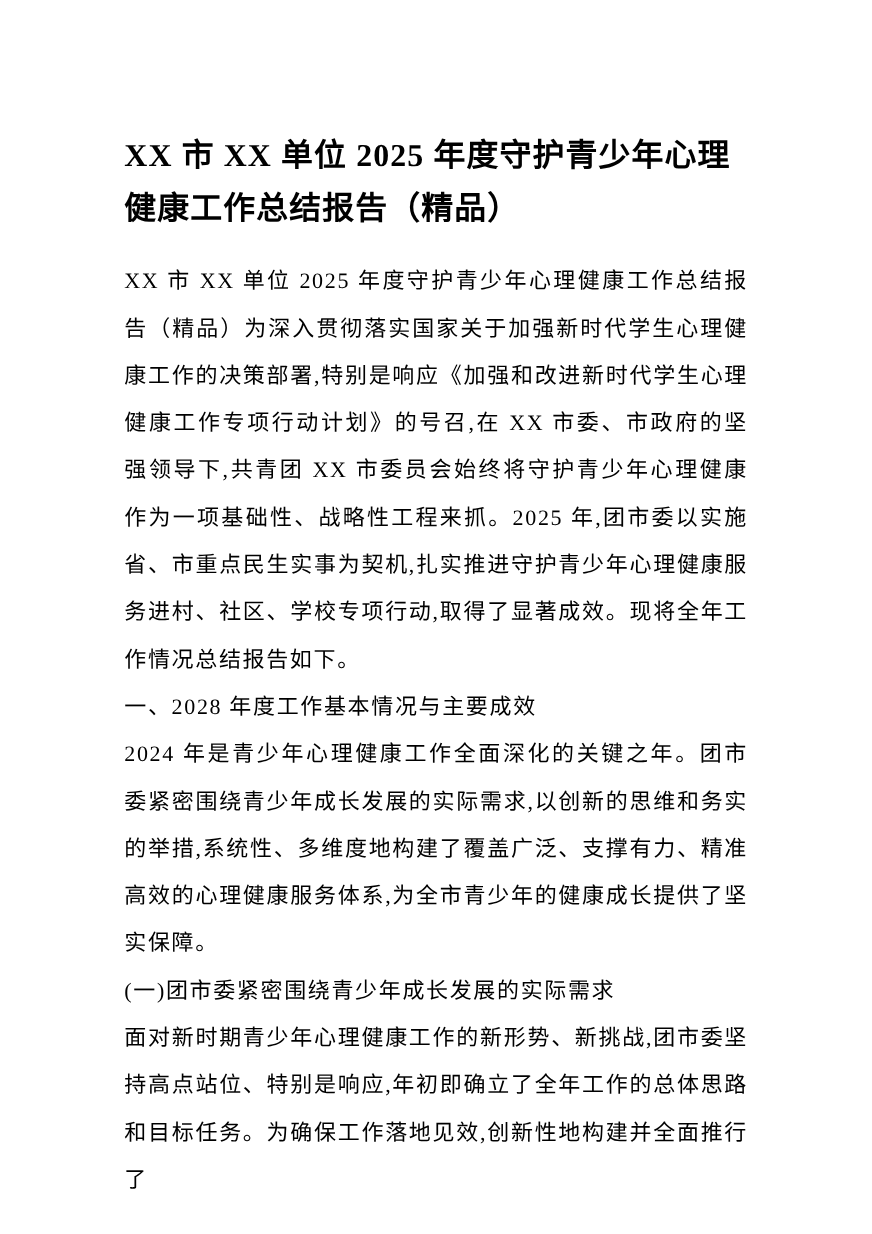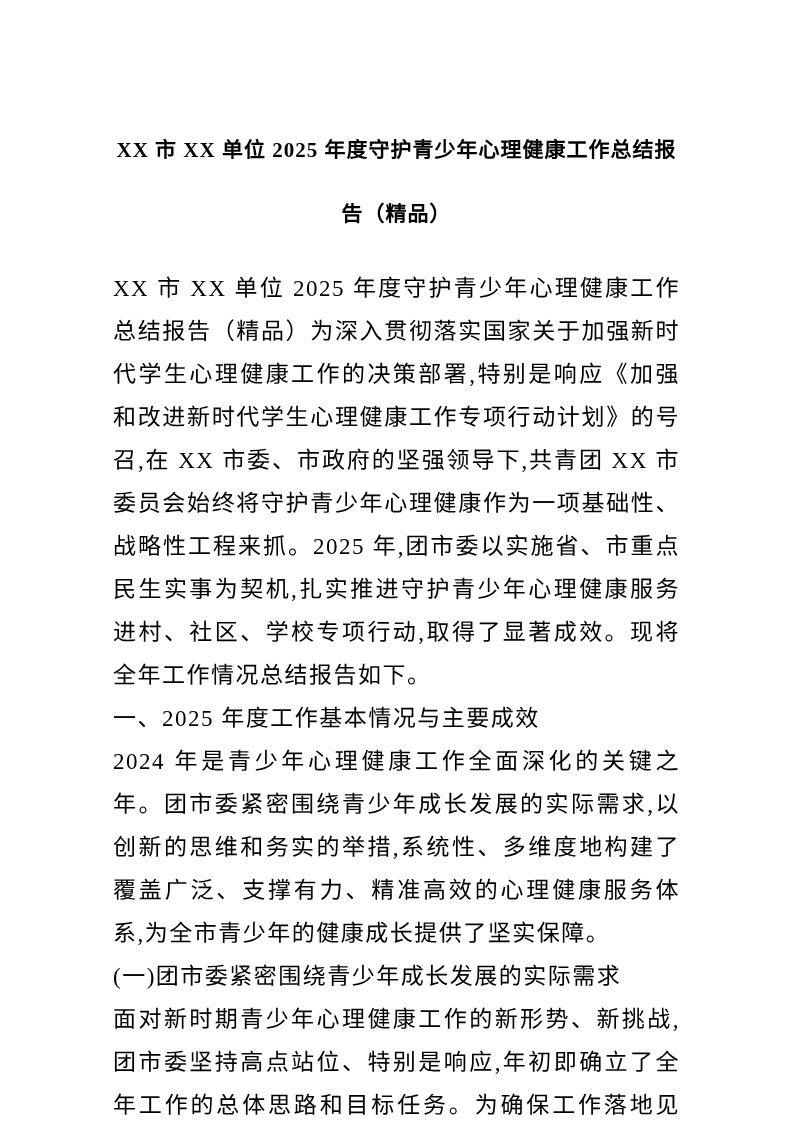--- a/index.html
+++ b/index.html
@@ -17,46 +17,45 @@
     overflow: hidden;
     box-sizing: border-box;
   }
   .content {
     position: absolute;
     left: 113px;
     top: 118px;
     width: 567px;
   }
   .doc-title {
-    font-size: 21px;
+    font-size: 29px;
     font-weight: 700;
-    line-height: 64px;
-    text-align: center;
+    line-height: 48px;
     letter-spacing: 1px;
     margin: 0 0 21px 0;
     word-break: break-all;
   }
   .doc-body p {
-    font-size: 23px;
+    font-size: 20px;
     line-height: 43px;
     margin: 0;
     text-align: justify;
     text-align-last: left;
     text-justify: inter-character;
     letter-spacing: 1.5px;
     word-break: break-all;
   }
 </style>
 </head>
 <body>
 
 <div class="page">
   <div class="content">
     <h1 class="doc-title">XX 市 XX 单位 2025 年度守护青少年心理健康工作总结报告（精品）</h1>
     <div class="doc-body">
       <p>XX 市 XX 单位 2025 年度守护青少年心理健康工作总结报告（精品）为深入贯彻落实国家关于加强新时代学生心理健康工作的决策部署,特别是响应《加强和改进新时代学生心理健康工作专项行动计划》的号召,在 XX 市委、市政府的坚强领导下,共青团 XX 市委员会始终将守护青少年心理健康作为一项基础性、战略性工程来抓。2025 年,团市委以实施省、市重点民生实事为契机,扎实推进守护青少年心理健康服务进村、社区、学校专项行动,取得了显著成效。现将全年工作情况总结报告如下。</p>
-      <p>一、2025 年度工作基本情况与主要成效</p>
+      <p>一、2028 年度工作基本情况与主要成效</p>
       <p>2024 年是青少年心理健康工作全面深化的关键之年。团市委紧密围绕青少年成长发展的实际需求,以创新的思维和务实的举措,系统性、多维度地构建了覆盖广泛、支撑有力、精准高效的心理健康服务体系,为全市青少年的健康成长提供了坚实保障。</p>
       <p>(一)团市委紧密围绕青少年成长发展的实际需求</p>
       <p>面对新时期青少年心理健康工作的新形势、新挑战,团市委坚持高点站位、特别是响应,年初即确立了全年工作的总体思路和目标任务。为确保工作落地见效,创新性地构建并全面推行了</p>
     </div>
   </div>
 </div>
 
 </body></html>

